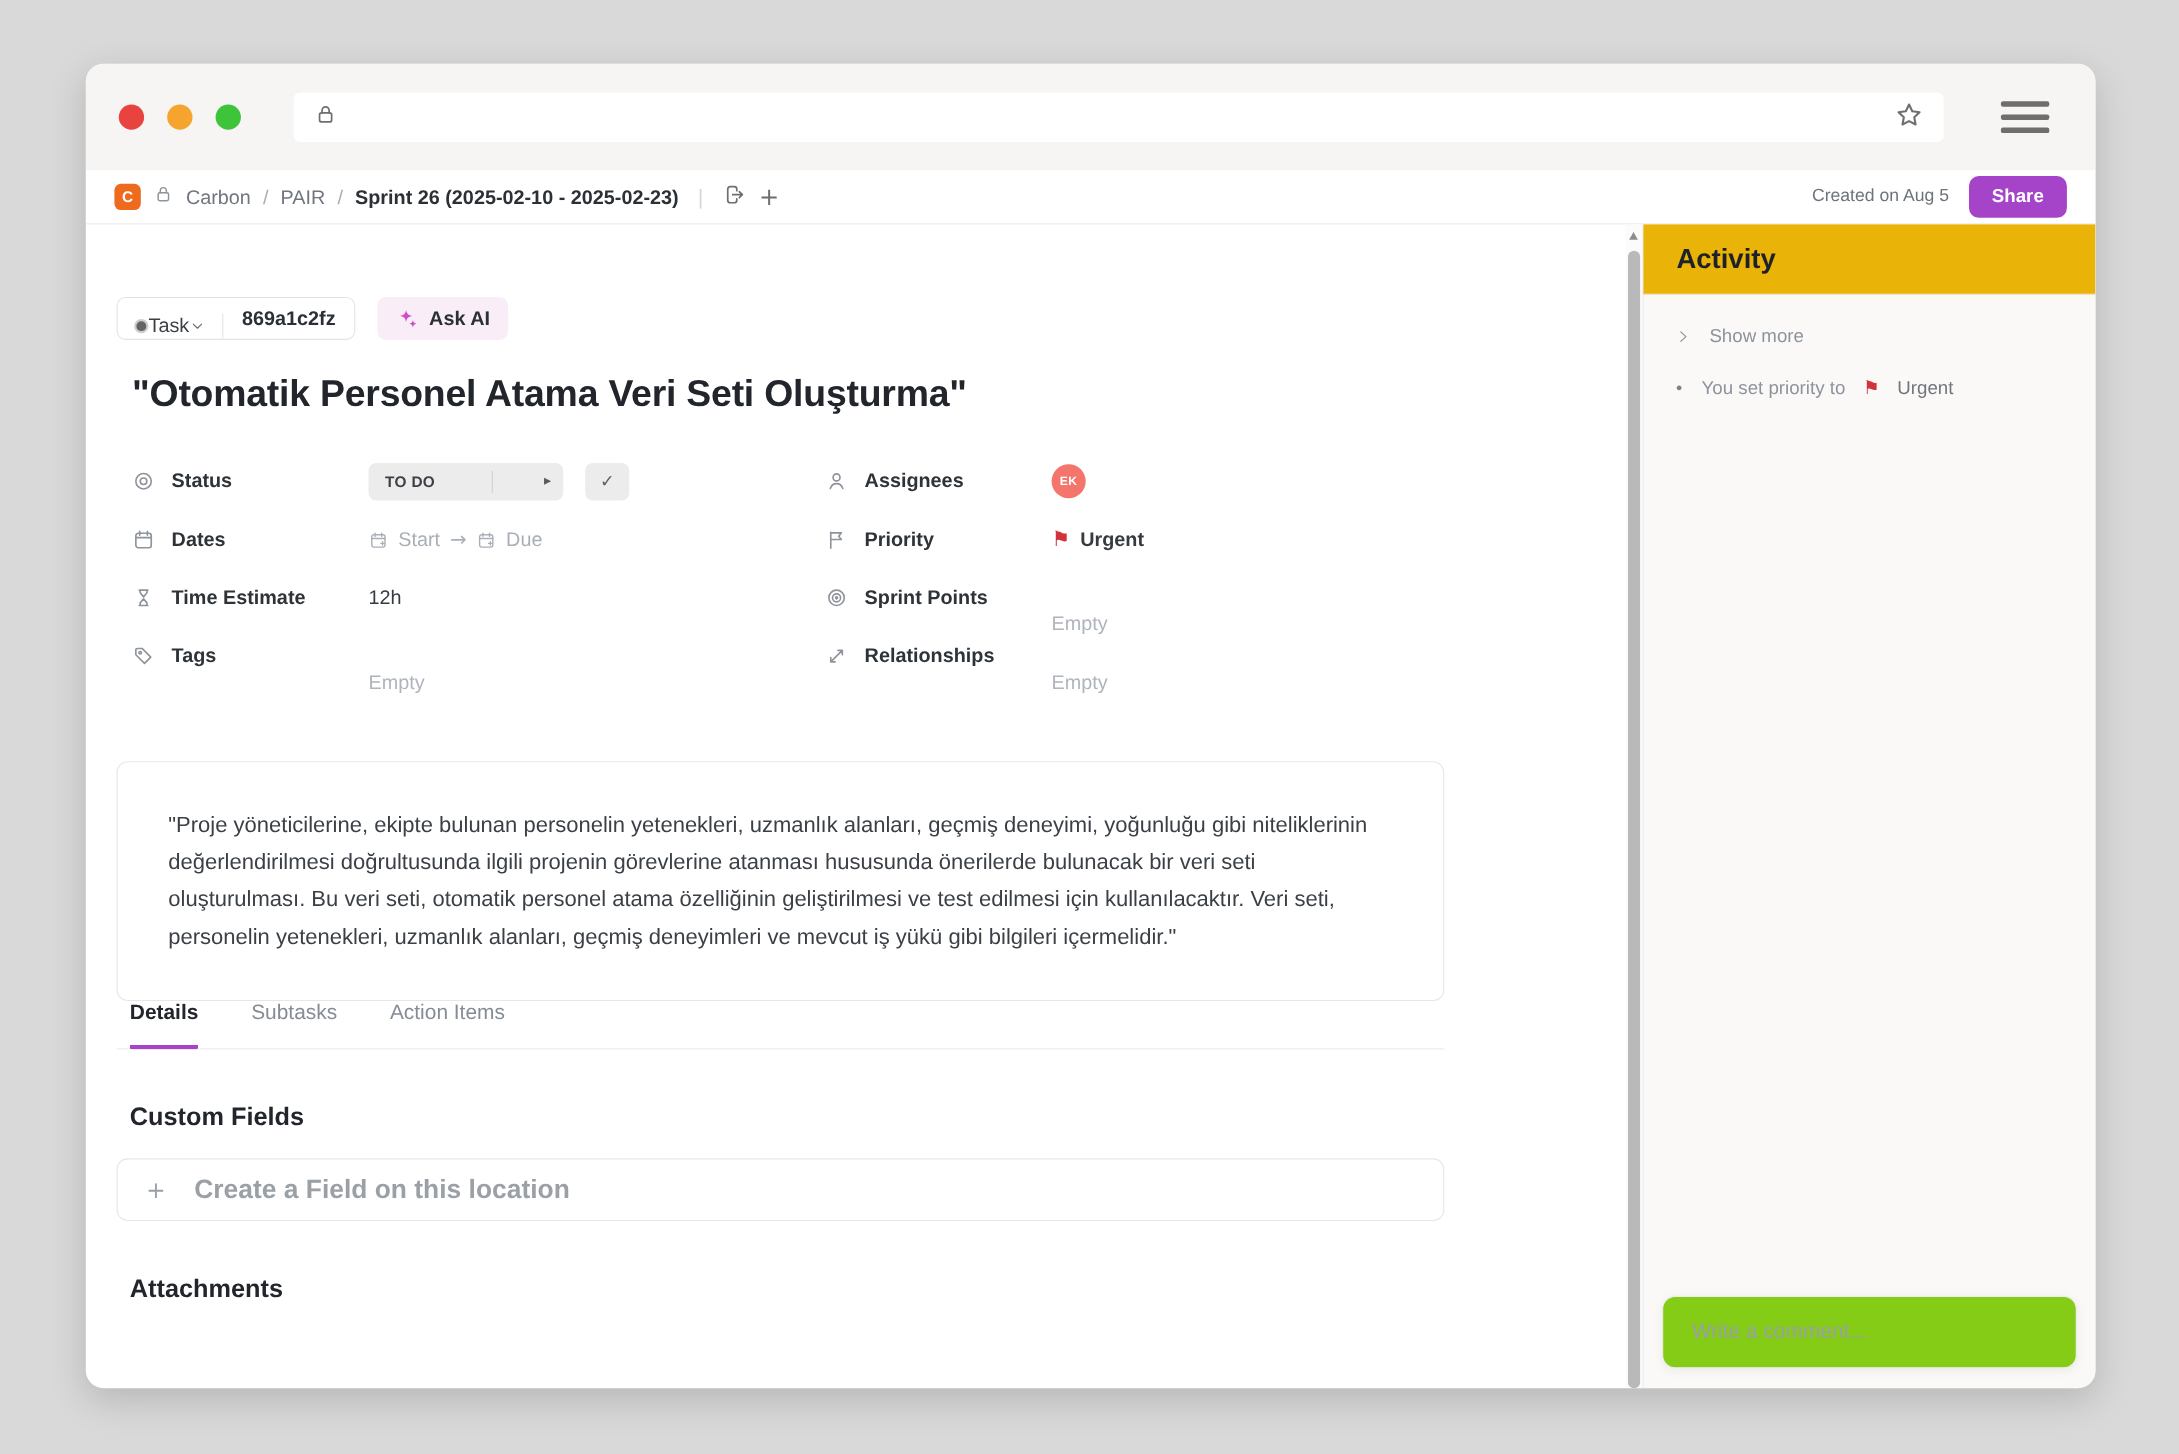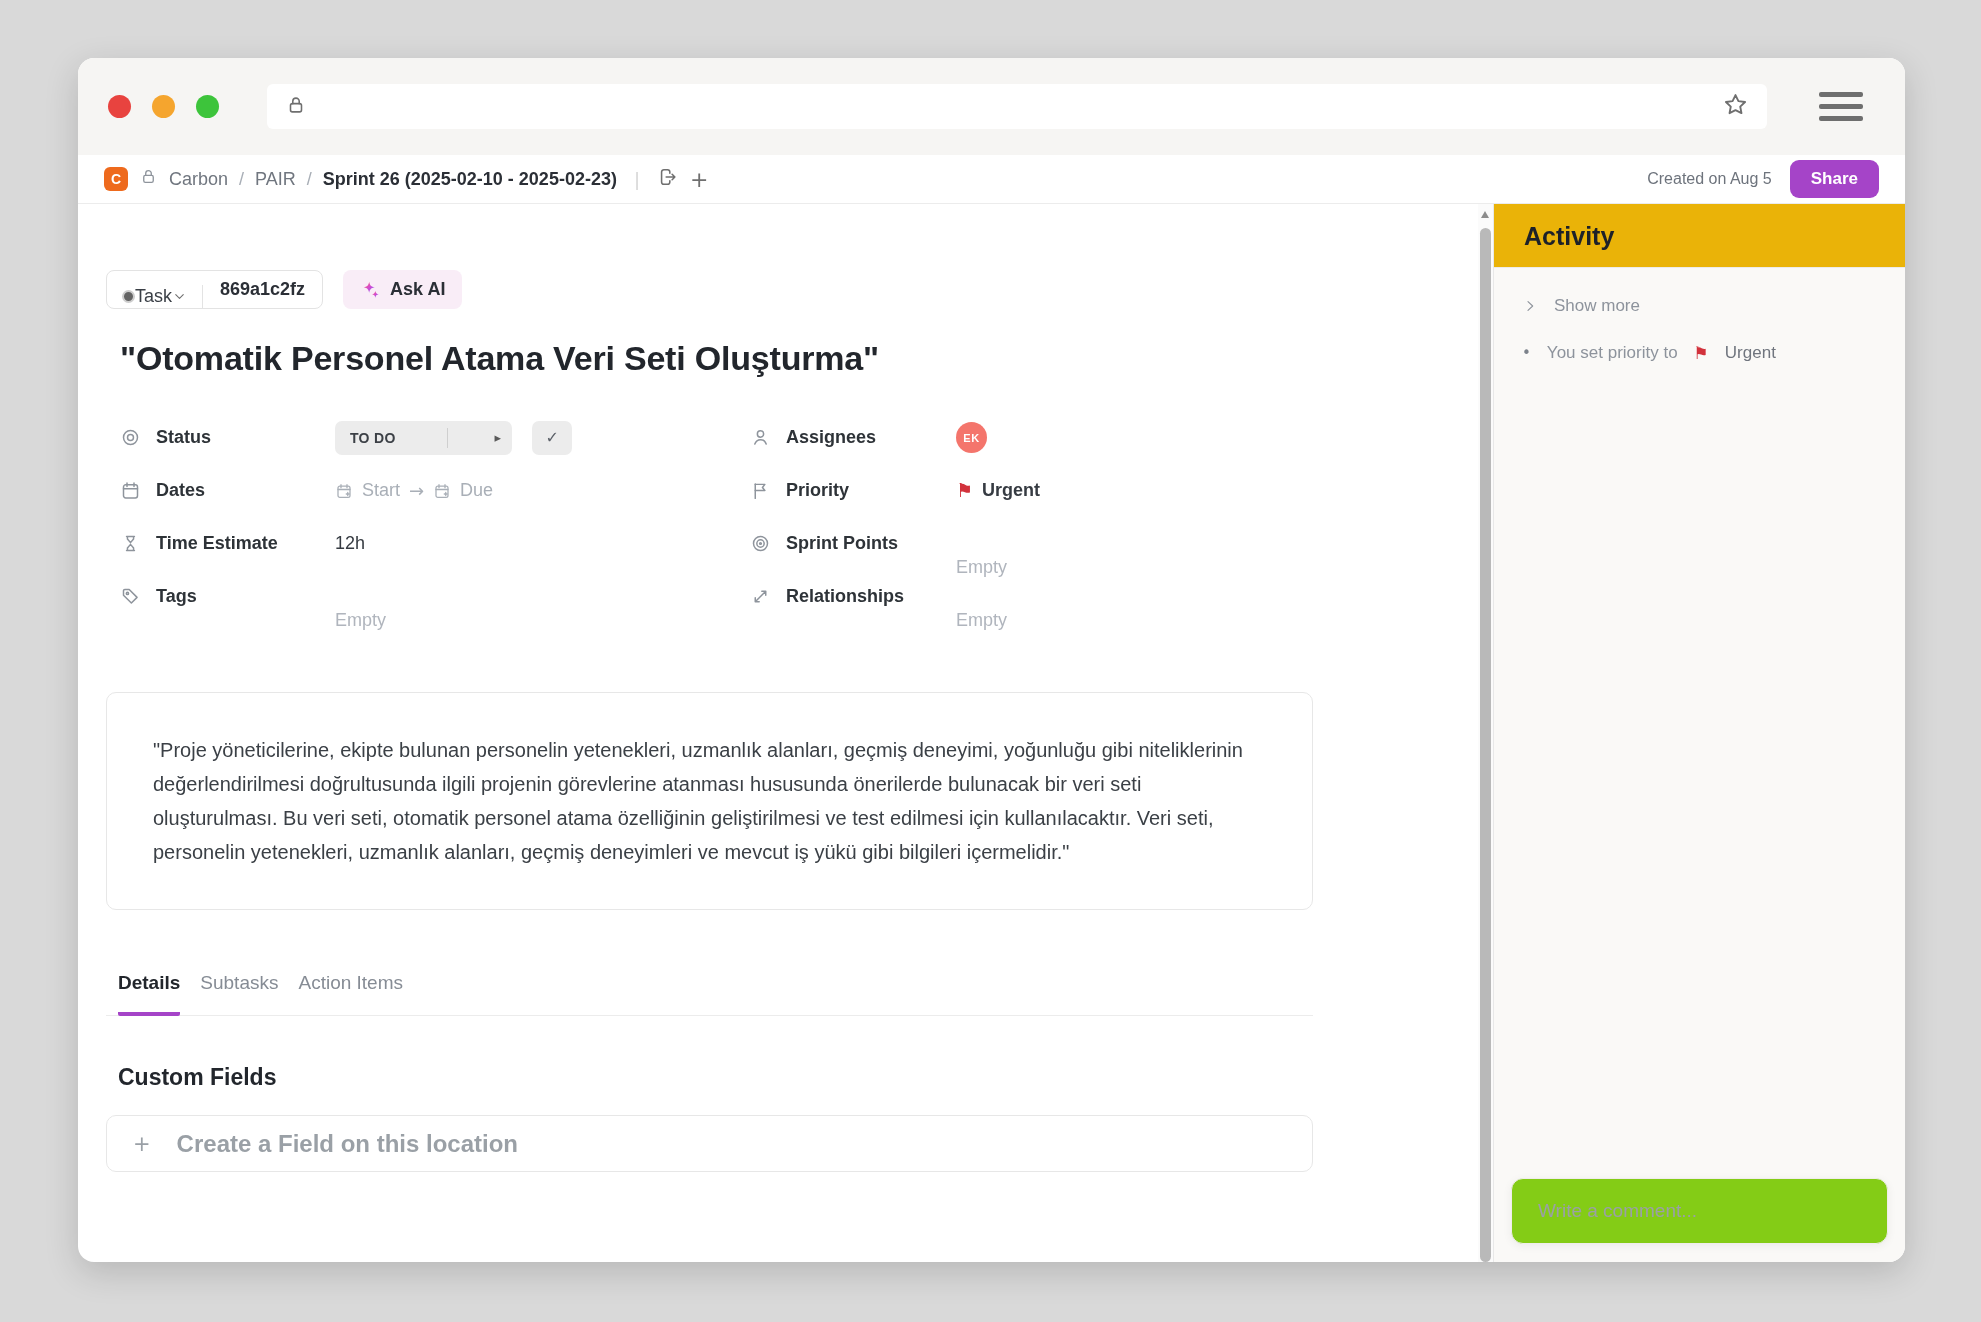--- a/index.html
+++ b/index.html
@@ -115,21 +115,21 @@
     display:flex; align-items:center; justify-content:center; cursor:pointer;
   }
   .flag-red { color:var(--urgent-red,#d2323c); font-size:19px; line-height:1; }
   .priority-word { font-weight:600; }
 
   .desc-box {
     margin-top:78px; width:1207px; border:1px solid #e7e7e7; border-radius:10px;
     padding:40px 46px; font-size:20px; line-height:34px; color:#3b4046;
   }
 
-  .tabs { margin-top:62px; width:1207px; display:flex; gap:20px; padding-left:12px; border-bottom:1px solid #ececec; }
+  .tabs { width:1207px; display:flex; gap:48px; padding-left:12px; border-bottom:1px solid #ececec; }
   .tab { font-size:19px; color:#868c95; padding-bottom:18px; border-bottom:4px solid transparent; margin-bottom:-1px; cursor:pointer; }
   .tab.active { color:#22262c; font-weight:700; border-bottom-color:var(--accent-purple,#a544c8); border-radius:2px; }
 
   .section-h { margin:48px 0 0 12px; font-size:23px; font-weight:700; color:#22262c; }
   .create-field {
     margin-top:24px; width:1207px; height:57px; border:1px solid #e7e7e7; border-radius:10px;
     display:flex; align-items:center; gap:26px; padding:0 26px; cursor:pointer;
   }
   .create-field .plus { color:#9aa0a6; font-size:21px; }
   .create-field .cf-label { color:#9aa0a6; font-size:24px; font-weight:700; }
@@ -365,20 +365,21 @@
         <span class="tab">Action Items</span>
       </div>
 
       <h2 class="section-h">Custom Fields</h2>
 
       <div class="create-field">
         <span class="plus glyph">+</span>
         <span class="cf-label">Create a Field on this location</span>
       </div>
 
+      <h2 class="section-h">Attachments</h2>
     </div>
 
     <div class="vscrollbar">
       <span class="vscroll-arrow"></span>
       <span class="vscroll-thumb"></span>
     </div>
 
     <div class="activity">
       <div class="activity-head">
         <span class="activity-title">Activity</span>

